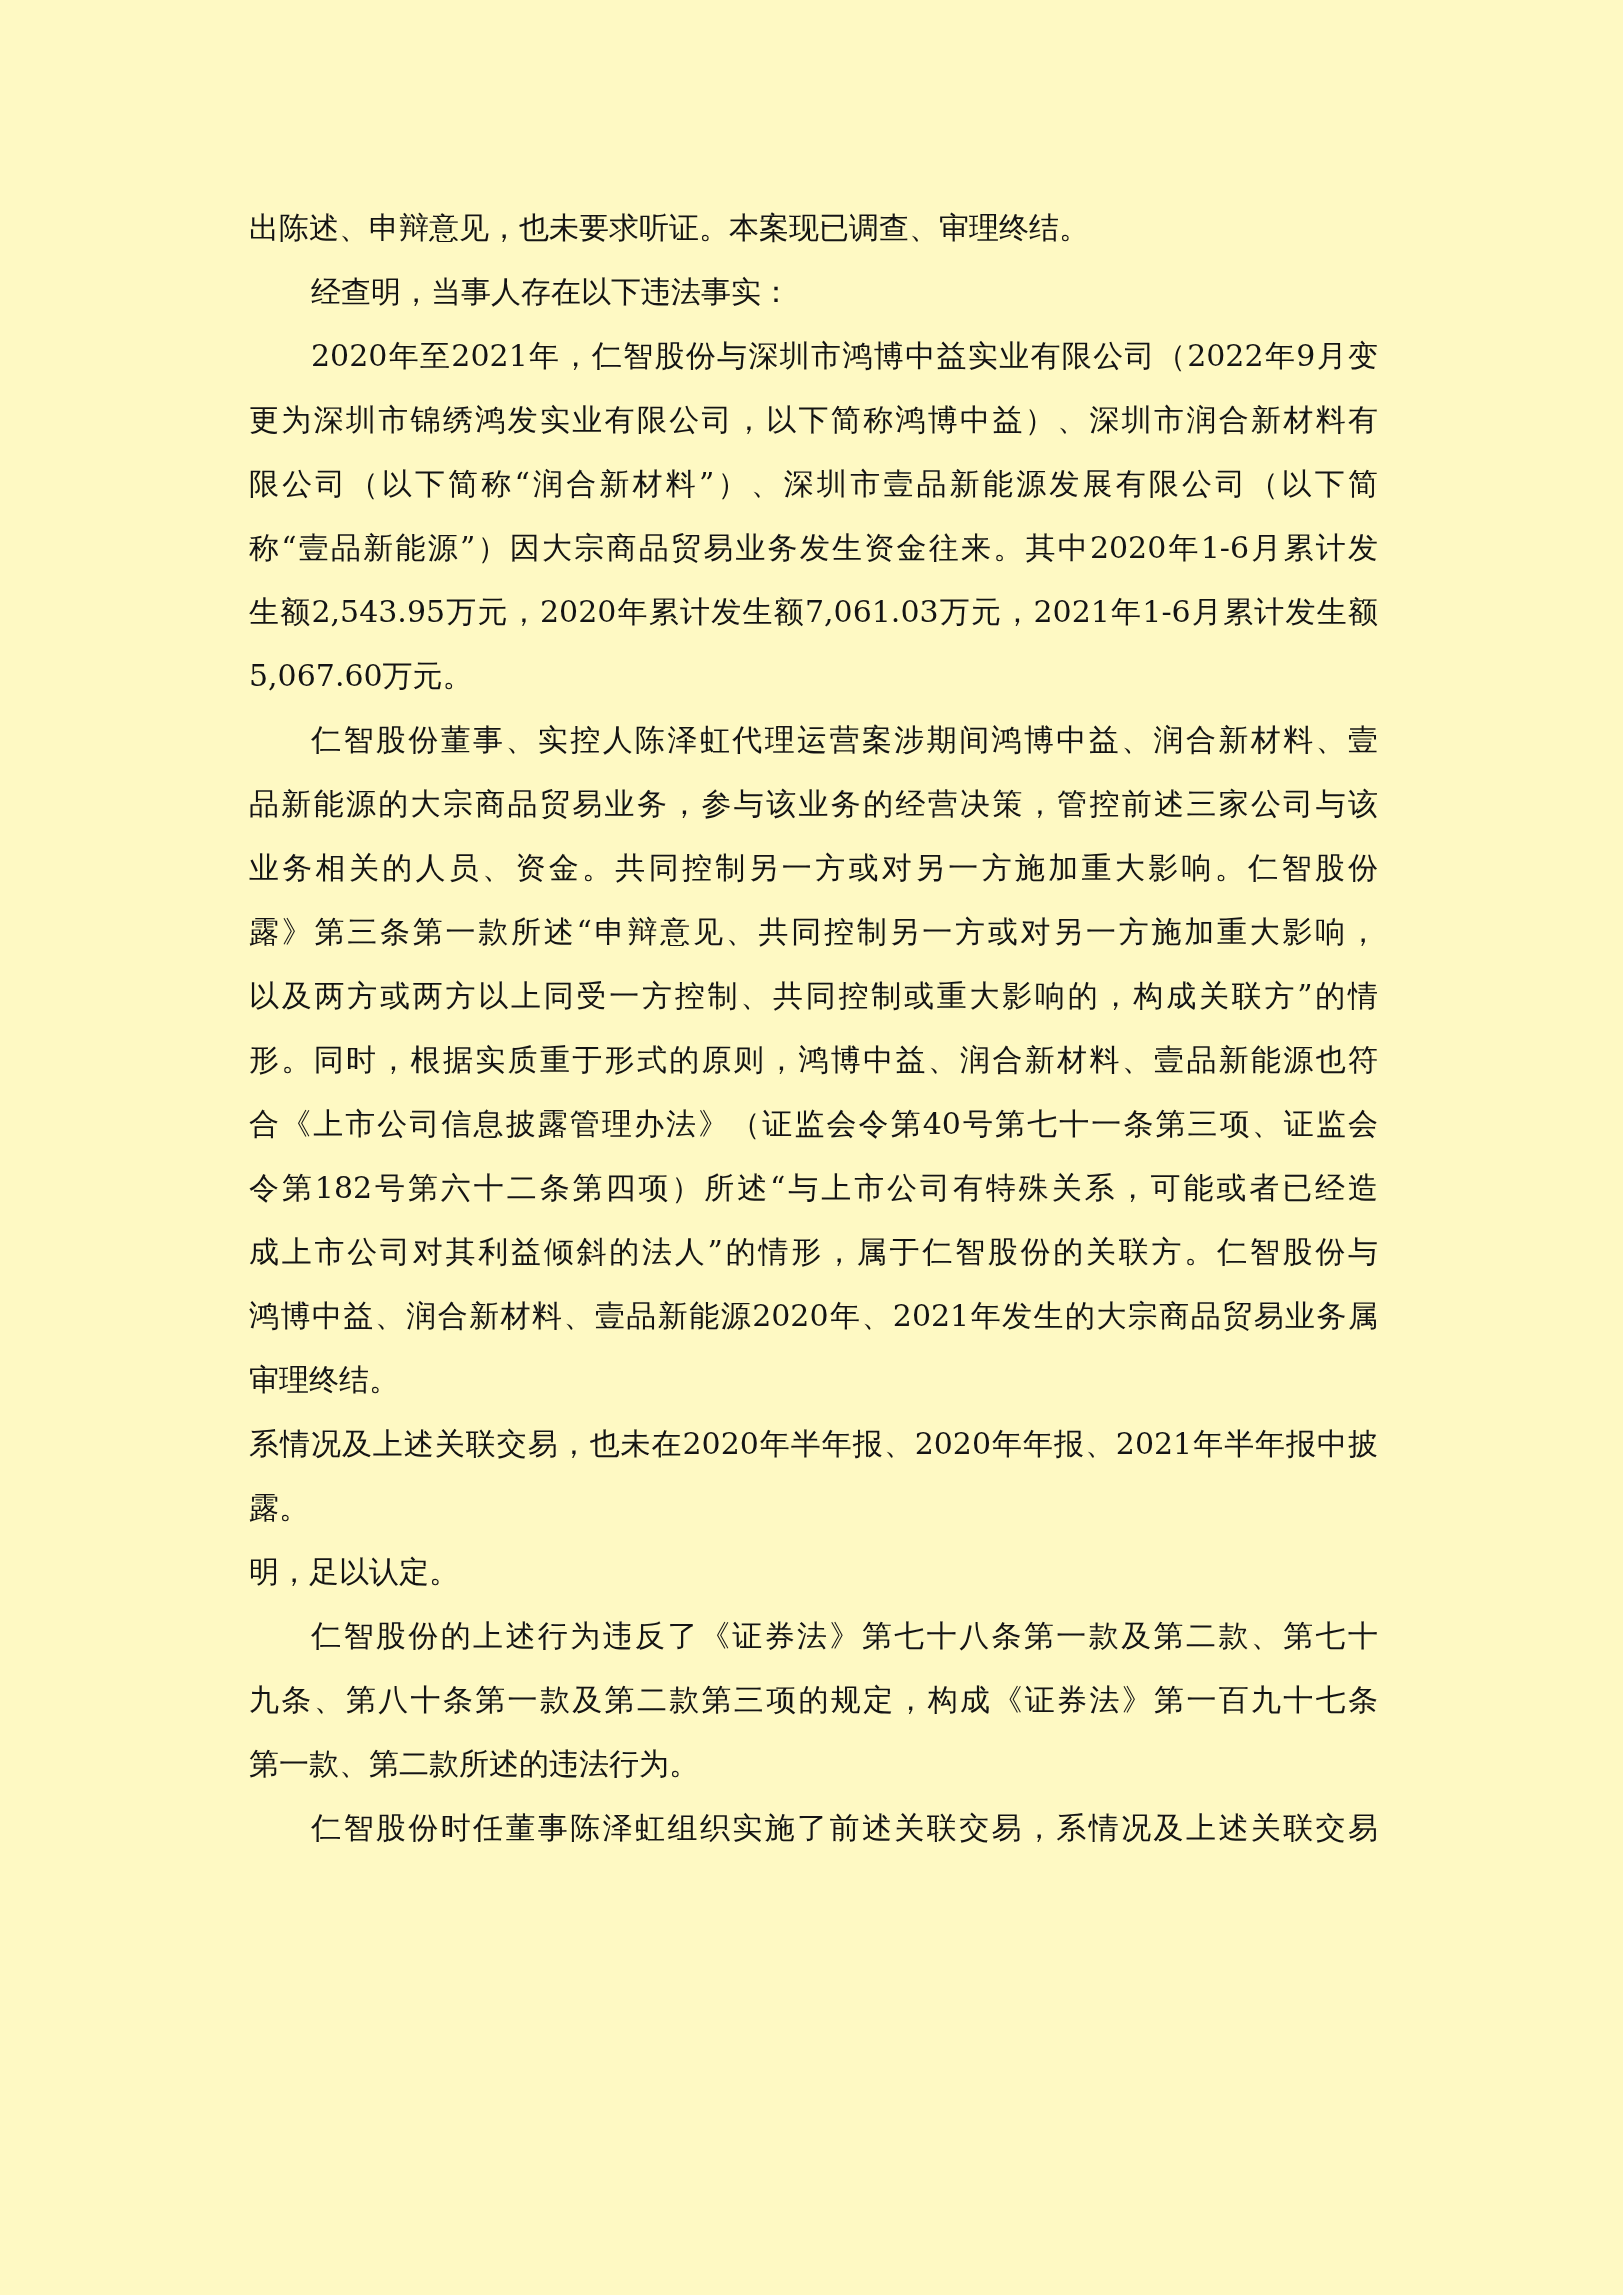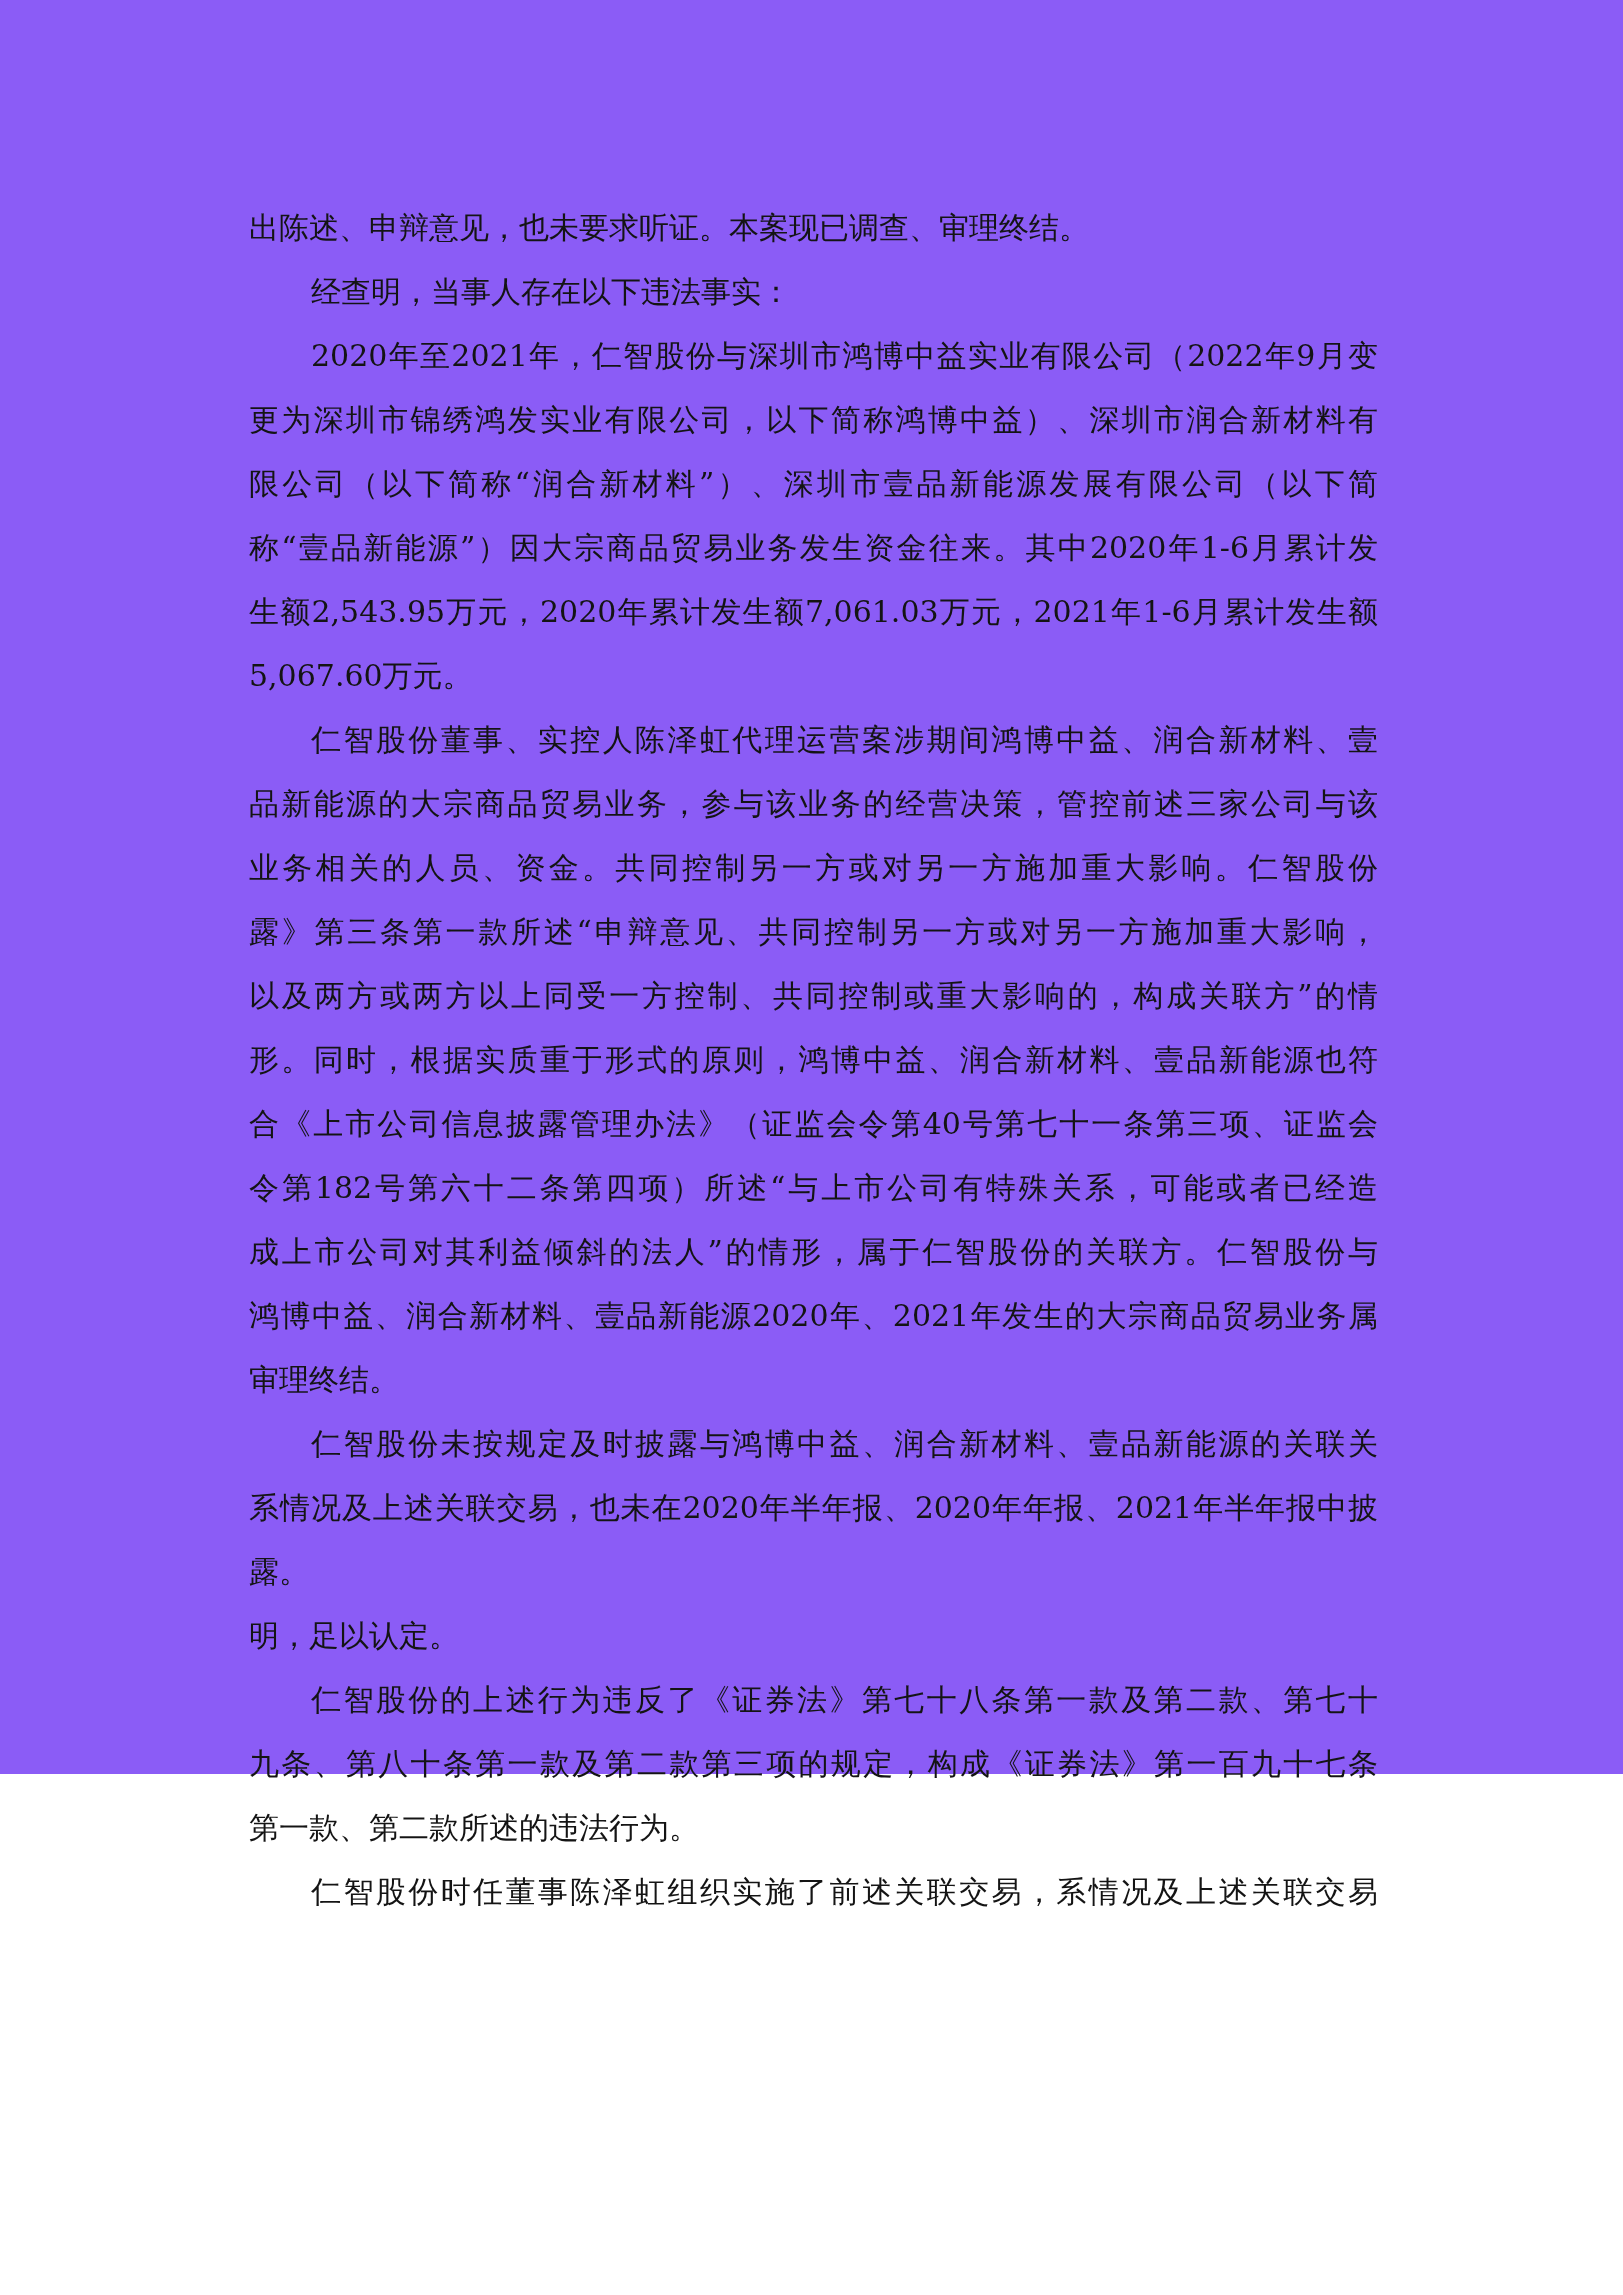--- a/index.html
+++ b/index.html
@@ -11,22 +11,22 @@
     width: 1623px;
     height: 2295px;
     position: relative;
     overflow: hidden;
   }
   .page {
     position: absolute;
     left: 0;
     top: 0;
     width: 1623px;
-    height: 1774px;
-    background: #8b5cf6;
+    height: 2295px;
+    background: #fef9c3;
   }
   .text-body {
     position: absolute;
     left: 249px;
     top: 196px;
     width: 1129px;
     font-family: "DejaVu Serif", "Liberation Serif", serif;
     font-size: 30px;
     color: #141414;
   }
@@ -77,21 +77,20 @@
       <span class="line">以及两方或两方以上同受一方控制、共同控制或重大影响的，构成关联方”的情</span>
       <span class="line">形。同时，根据实质重于形式的原则，鸿博中益、润合新材料、壹品新能源也符</span>
       <span class="line">合《上市公司信息披露管理办法》（证监会令第40号第七十一条第三项、证监会</span>
       <span class="line">令第182号第六十二条第四项）所述“与上市公司有特殊关系，可能或者已经造</span>
       <span class="line">成上市公司对其利益倾斜的法人”的情形，属于仁智股份的关联方。仁智股份与</span>
       <span class="line">鸿博中益、润合新材料、壹品新能源2020年、2021年发生的大宗商品贸易业务属</span>
       <span class="line last">审理终结。</span>
     </div>
 
     <div>
-      <span class="line indent">仁智股份未按规定及时披露与鸿博中益、润合新材料、壹品新能源的关联关</span>
       <span class="line">系情况及上述关联交易，也未在2020年半年报、2020年年报、2021年半年报中披</span>
       <span class="line last">露。</span>
     </div>
 
     <div>
       <span class="line last">明，足以认定。</span>
     </div>
 
     <div>
       <span class="line indent">仁智股份的上述行为违反了《证券法》第七十八条第一款及第二款、第七十</span>

